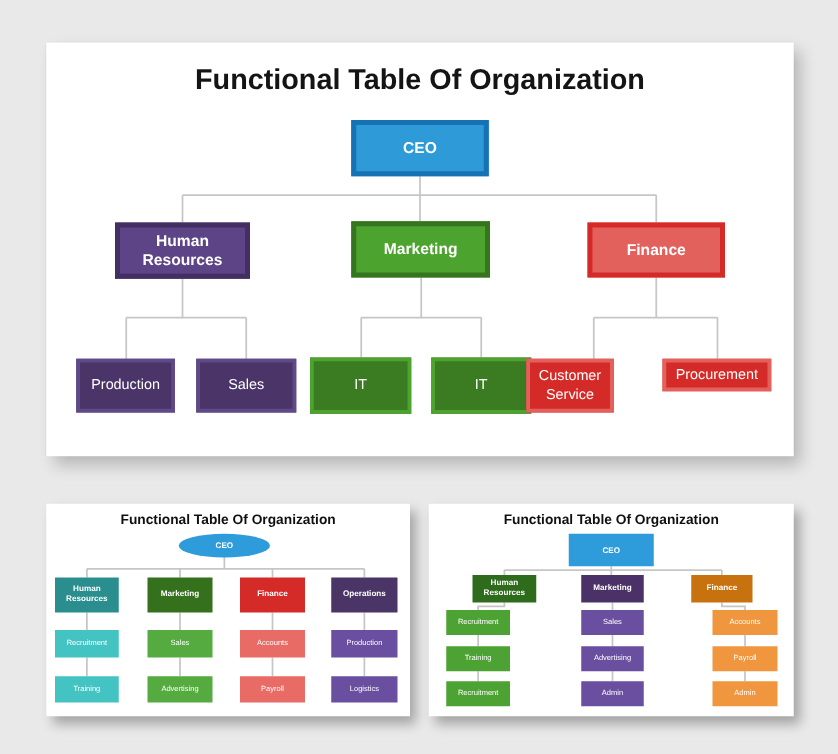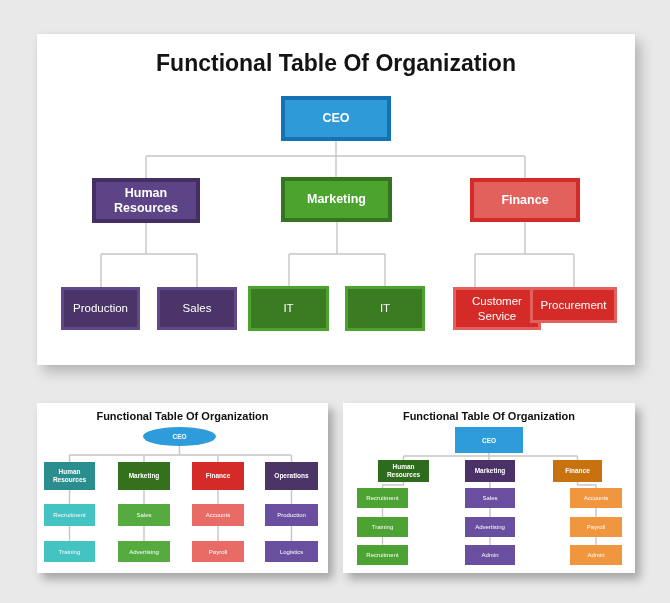--- a/index.html
+++ b/index.html
@@ -65,24 +65,24 @@
   </div>
   <div class="node n3" style="left: 120px; top: 253px; width: 80px; height: 43px; background-color: rgb(74, 52, 104); border-color: rgb(95, 73, 137);">
     <span>Sales</span>
   </div>
   <div class="node n3" style="left: 211px; top: 252px; width: 81px; height: 45px; background-color: rgb(59, 123, 34); border-color: rgb(76, 163, 46);">
     <span>IT</span>
   </div>
   <div class="node n3" style="left: 308px; top: 252px; width: 80px; height: 45px; background-color: rgb(59, 123, 34); border-color: rgb(76, 163, 46);">
     <span>IT</span>
   </div>
-  <div class="node n3 wrap" style="left: 416px; top: 253px; width: 88px; height: 43px; background-color: rgb(213, 43, 40); border-color: rgb(226, 97, 93); text-align: center;">
+  <div class="node n3 wrap" style="left: 384px; top: 253px; width: 70px; height: 43px; background-color: rgb(213, 43, 40); border-color: rgb(226, 97, 93); text-align: center;">
     <span>Customer Service</span>
   </div>
-  <div class="node n3" style="left: 493px; top: 253px; width: 87px; height: 36px; background-color: rgb(213, 43, 40); border-color: rgb(226, 97, 93);">
+  <div class="node n3" style="left: 493px; top: 253px; width: 87px; height: 26px; background-color: rgb(213, 43, 40); border-color: rgb(226, 97, 93);">
     <span>Procurement</span>
   </div>
 </section>
 
 <section class="card thumb-left" style="background-color: rgb(255, 255, 255);">
   <h2 class="thumb-title">Functional Table Of Organization</h2>
 
   <svg width="291" height="170" viewBox="0 0 291 170">
     <path class="conn" d="M142.5 42 V52 M32.5 52 H254.5 M32.5 52 V59 M107 52 V59 M181 52 V59 M254.5 52 V59" style="stroke: rgb(198, 198, 198);"></path>
     <path class="conn" d="M32.5 87 V101 M32.5 123 V138 M107 87 V101 M107 123 V138 M181 87 V101 M181 123 V138 M254.5 87 V101 M254.5 123 V138" style="stroke: rgb(198, 198, 198);"></path>

